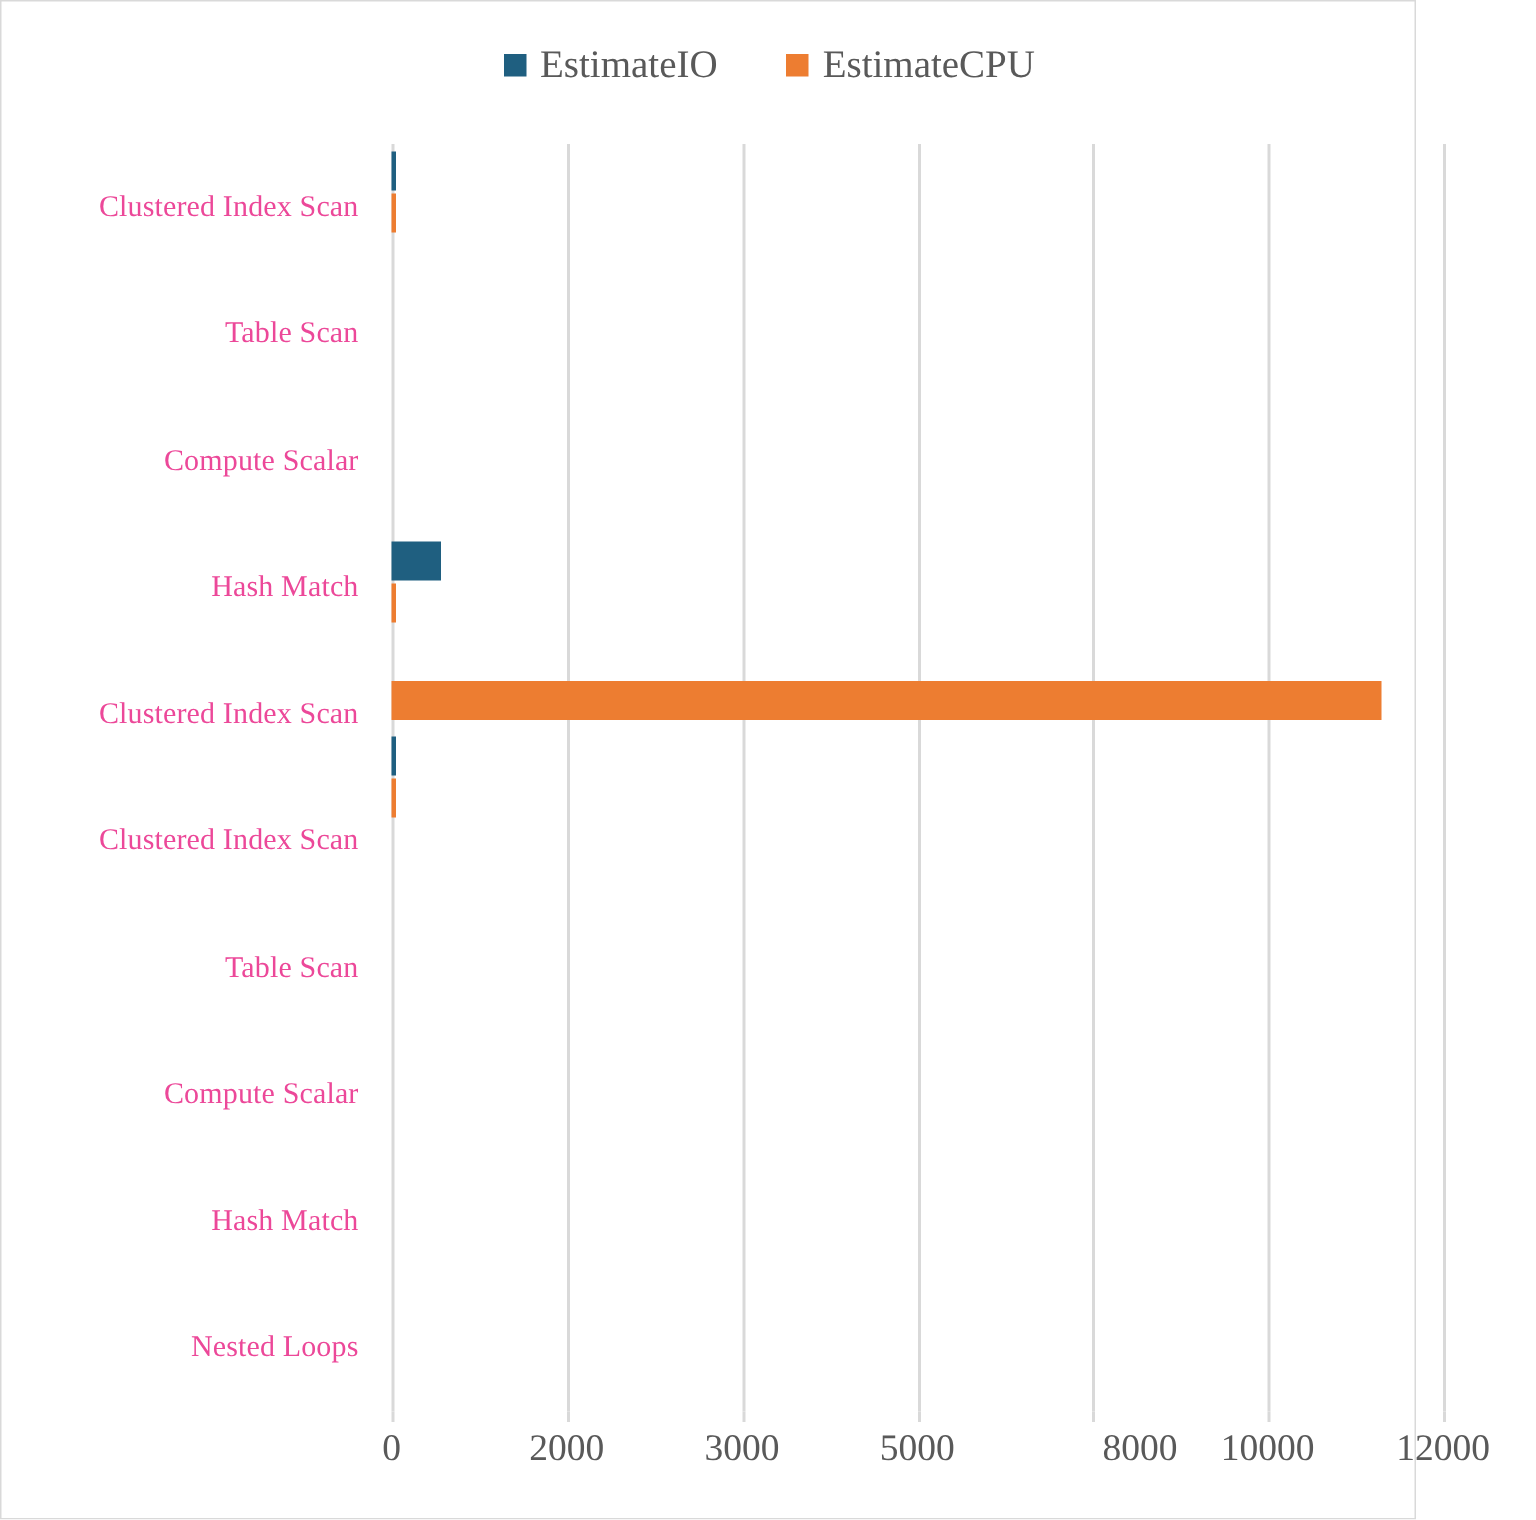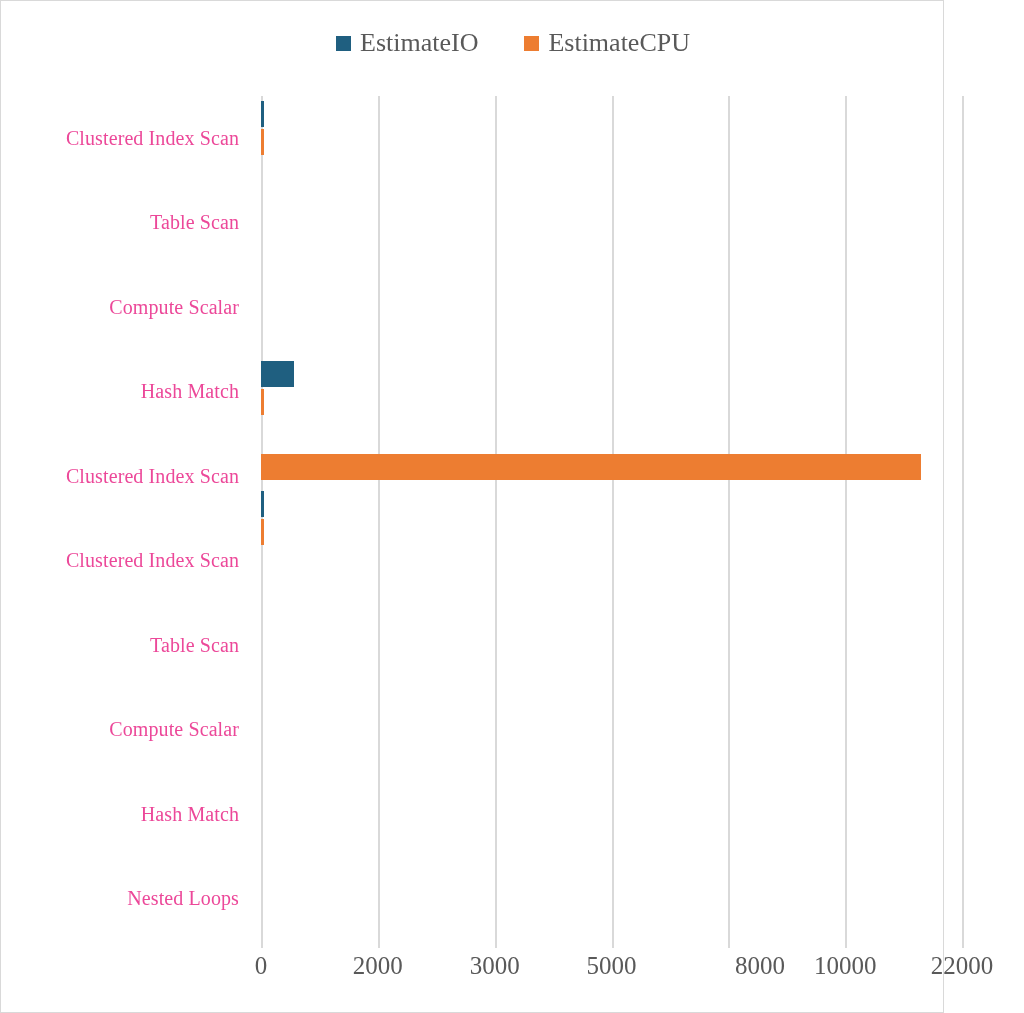--- a/index.html
+++ b/index.html
@@ -224,16 +224,16 @@
       <div class="tick-label" style="left: 116.833px;">2000</div>
       <div class="tick-mark" style="left: 233.667px;"></div>
       <div class="tick-label" style="left: 233.667px;">3000</div>
       <div class="tick-mark" style="left: 350.5px;"></div>
       <div class="tick-label" style="left: 350.5px;">5000</div>
       <div class="tick-mark" style="left: 467.333px;"></div>
       <div class="tick-label" style="left: 463px; margin-left: 36px;">8000</div>
       <div class="tick-mark" style="left: 584.167px;"></div>
       <div class="tick-label" style="left: 584.167px;">10000</div>
       <div class="tick-mark" style="left: 701px;"></div>
-      <div class="tick-label" style="left: 701px;">22000</div>
+      <div class="tick-label" style="left: 701px;">12000</div>
     </div>
 
 </div>
 
 </body></html>

